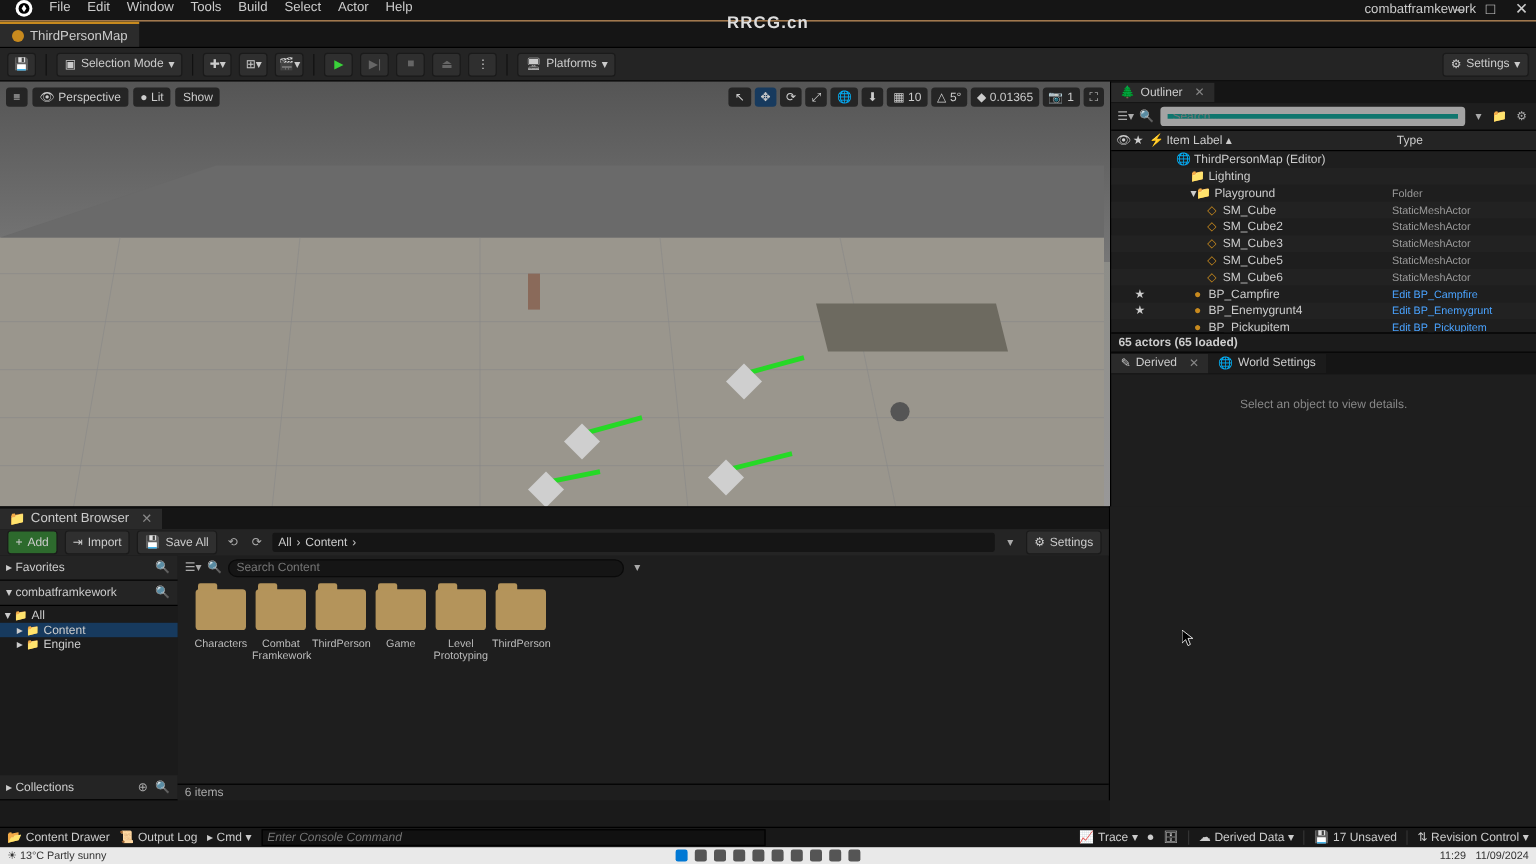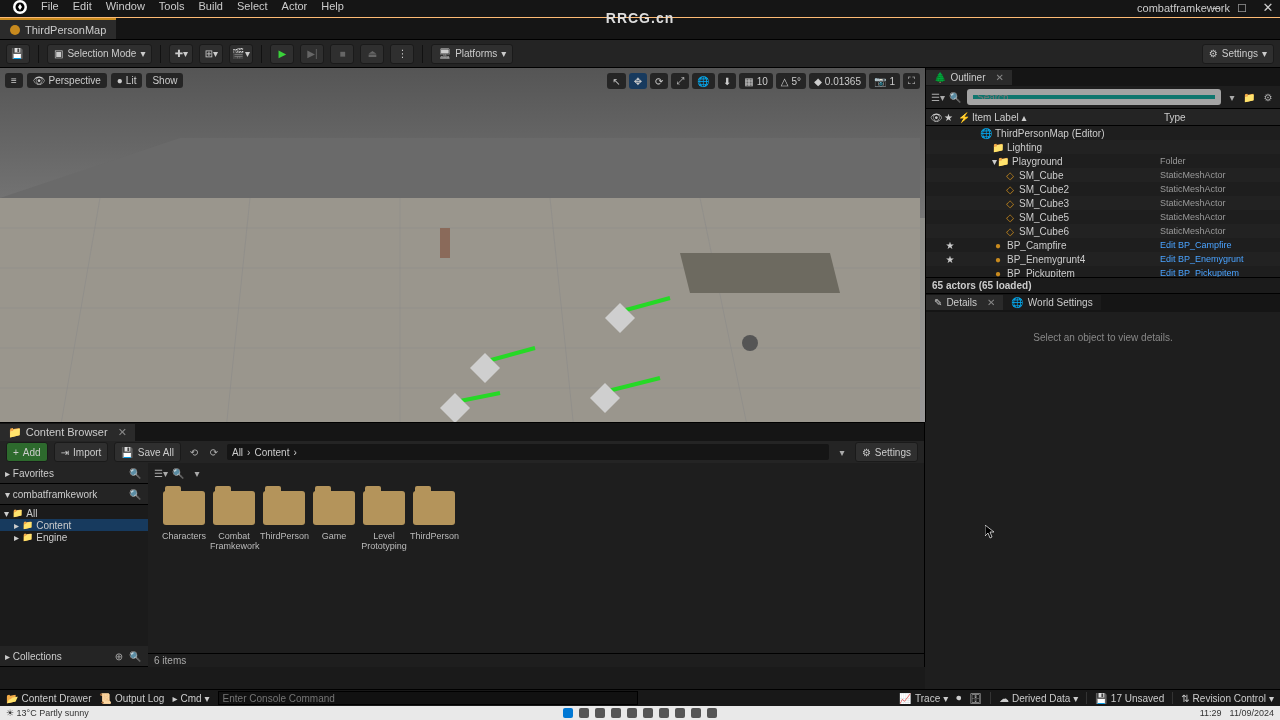--- a/index.html
+++ b/index.html
@@ -78,21 +78,21 @@
   .right-fill{position:absolute; left:925px; top:422px; width:355px; bottom:31px; background:#1e1e1e;}
   
   .status-bar{position:absolute; bottom:14px; left:0; right:0; height:17px; background:#181818; display:flex; align-items:center; gap:8px; padding:0 6px; font-size:10px; border-top:1px solid #000;}
   .sb-btn{display:flex;align-items:center;gap:3px;cursor:pointer;}
   .sb-sep{width:1px;height:12px;background:#333;}
   .taskbar{position:absolute; bottom:0; left:0; right:0; height:14px; background:#e9e9e9; color:#333; display:flex; align-items:center; padding:0 6px; font-size:9px;}
   .taskbar .tb-right{position:absolute; right:6px; display:flex; gap:8px;}
   .taskbar .tb-center{position:absolute; left:50%; transform:translateX(-50%); display:flex; gap:6px;}
   .taskbar .ticon{width:10px;height:10px;border-radius:2px;background:#555;}
   .watermark{position:absolute; left:50%; top:10px; transform:translateX(-50%); color:#ddd; font-weight:bold; font-size:14px; letter-spacing:1px;}
-  .cmdbox{background:#111;border:1px solid #000;height:14px;width:420px;color:#777;padding:0 4px;font-size:10px;}
+  .cmdbox{background:#111;border:1px solid #000;height:14px;width:420px;color:#777;padding:0 4px;font-size:10px;font-style:italic;}
   .cursor{position:absolute; width:10px; height:14px;}
   .cursor svg{width:10px;height:14px;}
 </style>
 </head>
 <body>
 
 <div class="menu-bar">
   <div class="logo">
       <svg viewBox="0 0 10 10">
         <circle cx="5" cy="5" r="4.5" fill="#000"></circle>
@@ -320,21 +320,21 @@
           <span class="ind" style="width:24px"></span>
           <span class="ico">●</span>
           <span class="lab">BP_Pickupitem</span>
           <span class="edit">Edit BP_Pickupitem</span>
         </div>
       </div>
     <div class="status">65 actors (65 loaded)</div>
 
     <div class="details-panel">
       <div class="panel-tabs">
-        <div class="ptab">✎ <span>Details</span><span class="x">✕</span></div>
+        <div class="ptab">✎ <span>Derived</span><span class="x">✕</span></div>
         <div class="ptab" style="background:#1b1b1b">🌐 <span>World Settings</span></div>
       </div>
       <div class="details-msg">Select an object to view details.</div>
     </div>
   </div>
 </div>
 
 <div class="cb">
   <div class="cb-tabs">
     <div class="ptab">📁 <span>Content Browser</span><span class="x">✕</span></div>
@@ -386,20 +386,21 @@
           <span style="display:flex;gap:3px">
             <span class="tiny">⊕</span>
             <span class="tiny">🔍</span>
           </span>
         </div>
     </div>
     <div class="cb-right">
       <div class="cb-filter">
         <div class="tiny">☰▾</div>
         <div class="tiny">🔍</div>
+        <input placeholder="Search Content" style="">
         <div class="tiny">▾</div>
       </div>
       <div class="cb-grid" id="cb-grid">
           <div class="asset">
             <div class="folder"></div>
             <div>Characters</div>
           </div>
           <div class="asset">
             <div class="folder"></div>
             <div>Combat Framkework</div>

